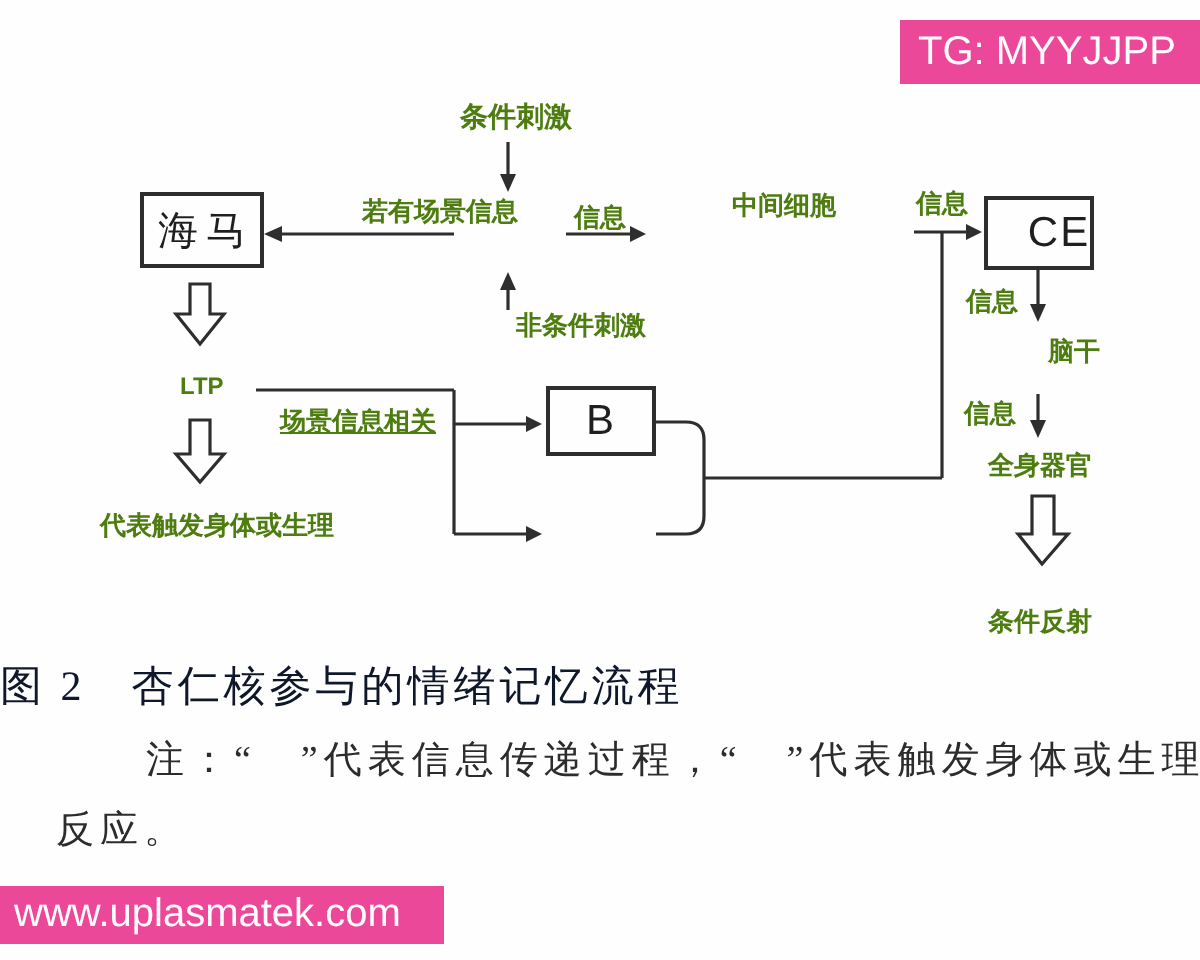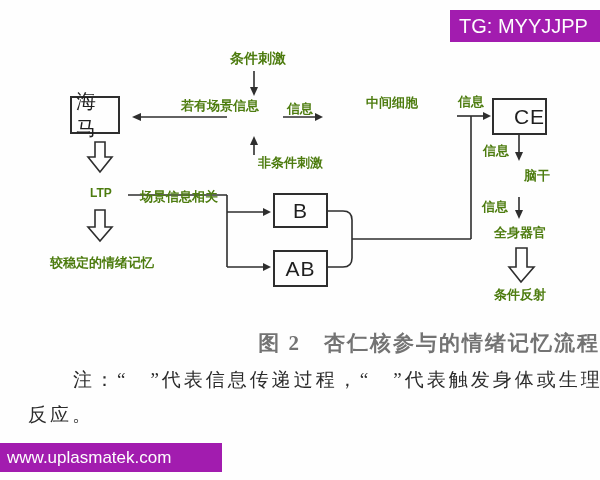--- a/index.html
+++ b/index.html
@@ -13,34 +13,34 @@
     display:flex;align-items:center;justify-content:center;
     font-size:21px;color:#1f1f1f;letter-spacing:1px;box-sizing:border-box;
   }
   .node.cjk{font-family:"Liberation Serif",serif;font-size:20px;letter-spacing:4px;padding-left:4px;}
   .lbl{
     position:absolute;font-size:13px;font-weight:700;color:#4d7c0f;
     white-space:nowrap;line-height:1.1;
   }
   .lbl.small{font-size:12px;}
   .caption{
-    position:absolute;left:0;top:329px;width:600px;text-align:right;
-    font-family:"Liberation Serif",serif;font-weight:700;font-size:21px;
-    color:#737373;letter-spacing:2px;white-space:nowrap;
+    position:absolute;left:0;top:329px;width:600px;text-align:left;
+    font-family:"Liberation Serif",serif;font-weight:400;font-size:21px;
+    color:#0f172a;letter-spacing:2px;white-space:nowrap;
   }
   .note{
     position:absolute;font-family:"Liberation Serif",serif;font-size:19px;
     color:#2c2c2c;letter-spacing:3px;white-space:nowrap;
   }
   .wm{
-    position:absolute;background:#a21caf;color:#fdfdfd;
+    position:absolute;background:#ec4899;color:#fdfdfd;
     display:flex;align-items:center;white-space:nowrap;
   }
   .wm.top{left:450px;top:10px;width:150px;height:32px;font-size:20px;padding-left:9px;box-sizing:border-box;}
-  .wm.bottom{left:0px;top:443px;width:222px;height:29px;font-size:17px;padding-left:7px;box-sizing:border-box;}
+  .wm.bottom{left:0px;top:443px;width:222px;height:29px;font-size:20px;padding-left:7px;box-sizing:border-box;}
 </style>
 </head>
 <body>
 
 <div id="stage">
 
   <svg id="connectors" viewBox="0 0 600 480" fill="none" stroke="#2e2e2e" stroke-width="1.6">
     <g>
       <line x1="254" y1="71" x2="254" y2="89"></line>
       <polygon points="250,87 258,87 254,96" fill="#2e2e2e" stroke="none"></polygon>
@@ -94,36 +94,35 @@
       <path d="M95,210 H105 V227 H112 L100,241 L88,227 H95 Z" fill="#fefefe"></path>
     </g>
     <g>
       <path d="M516,248 H527 V267 H534 L521,282 L509,267 H516 Z" fill="#fefefe"></path>
     </g>
   </svg>
 
   <div class="wm top">TG: MYYJJPP</div>
   <div class="wm bottom">www.uplasmatek.com</div>
 
-  <div class="node cjk" style="left:70px;top:96px;width:50px;height:38px;">海马</div>
+  <div class="node cjk" style="left:70px;top:96px;width:62px;height:38px;text-align:right;">海马</div>
   <div class="node" style="left:492px;top:98px;width:55px;height:37px;padding-left:20px;">CE</div>
   <div class="node" style="left:273px;top:193px;width:55px;height:35px;">B</div>
-  <div class="node" style="left:273px;top:250px;width:55px;height:37px;">AB</div>
 
   <div class="lbl" style="left:230px;top:51px;font-size:14px;">条件刺激</div>
   <div class="lbl" style="left:141px;top:99px;margin-left:40px;">若有场景信息</div>
   <div class="lbl" style="left:287px;top:102px;">信息</div>
   <div class="lbl" style="left:366px;top:96px;">中间细胞</div>
   <div class="lbl" style="left:458px;top:95px;">信息</div>
   <div class="lbl" style="left:222px;top:156px;margin-left:36px;">非条件刺激</div>
   <div class="lbl small" style="left:90px;top:187px;">LTP</div>
-  <div class="lbl" style="left:140px;top:190px;">场景信息相关</div>
-  <div class="lbl" style="left:50px;top:256px;">较稳定的情绪记忆</div>
+  <div class="lbl" style="left:140px;top:204px;text-decoration:underline;">场景信息相关</div>
+  <div class="lbl" style="left:50px;top:256px;">代表触发身体或生理</div>
   <div class="lbl" style="left:483px;top:144px;">信息</div>
   <div class="lbl" style="left:504px;top:169px;margin-left:20px;">脑干</div>
   <div class="lbl" style="left:482px;top:200px;">信息</div>
   <div class="lbl" style="left:494px;top:226px;">全身器官</div>
-  <div class="lbl" style="left:494px;top:288px;">条件反射</div>
+  <div class="lbl" style="left:494px;top:304px;">条件反射</div>
 
   <div class="caption">图 2　杏仁核参与的情绪记忆流程</div>
   <div class="note" style="left:73px;top:367px;">注：“　”代表信息传递过程，“　”代表触发身体或生理</div>
   <div class="note" style="left:28px;top:402px;">反应。</div>
 </div>
 
 </body></html>

